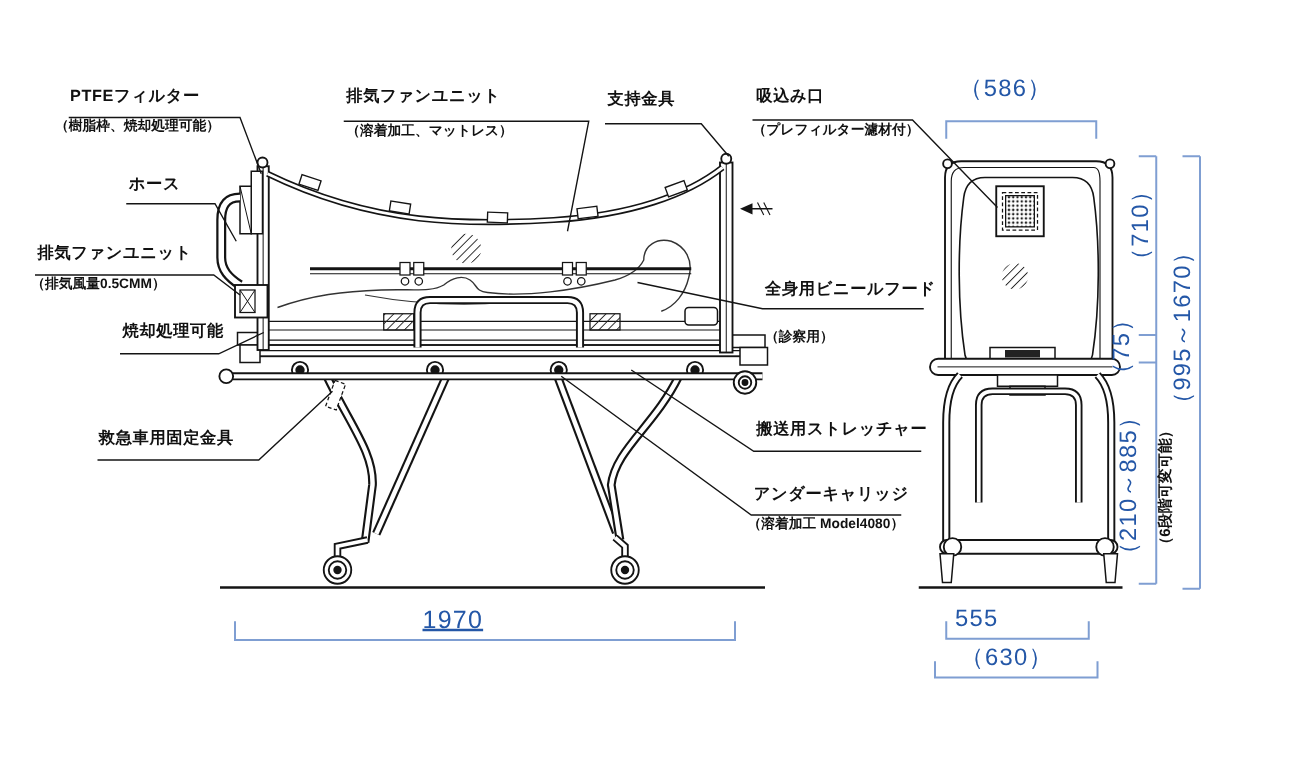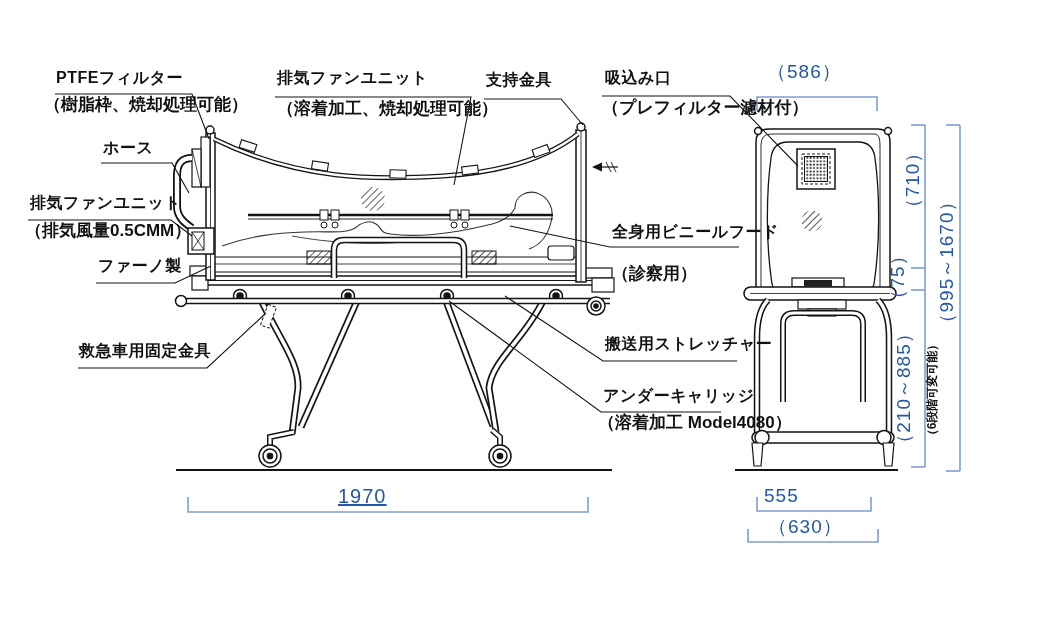--- a/index.html
+++ b/index.html
@@ -2,22 +2,22 @@
 <html><head>
 <meta charset="utf-8">
 <style>
   html,body{margin:0;padding:0;background:#fff;}
   #canvas{
     position:relative;width:1040px;height:617px;background:#ffffff;overflow:hidden;
     font-family:"Liberation Sans","DejaVu Sans",sans-serif;
   }
   #canvas svg{position:absolute;left:0;top:0;}
   .txt{position:absolute;white-space:nowrap;line-height:1.05;color:#111;}
-  .lbl-title{font-size:16px;font-weight:bold;letter-spacing:0.5px;}
-  .lbl-note{font-size:17px;font-weight:bold;letter-spacing:0px;}
+  .lbl-title{font-size:13px;font-weight:bold;letter-spacing:0.5px;}
+  .lbl-note{font-size:11px;font-weight:bold;letter-spacing:0px;}
   .dim{color:#2457a7;font-size:19px;letter-spacing:1px;}
   .dim-lg{font-size:20px;text-decoration:underline;}
   .rot{transform:translate(-50%,-50%) rotate(-90deg);transform-origin:center center;}
   .ctr{text-align:left;}
   .dim-note{color:#111;font-size:12px;font-weight:bold;}
 </style>
 </head>
 <body>
 
 <div id="canvas">
@@ -248,26 +248,26 @@
   </svg>
 
   <div class="txt lbl-title" style="left:56px;top:70px">PTFEフィルター</div>
   <div class="txt lbl-note" style="left:44px;top:96px">（樹脂枠、焼却処理可能）</div>
 
   <div class="txt lbl-title" style="left:103px;top:140px">ホース</div>
 
   <div class="txt lbl-title" style="left:30px;top:195px">排気ファンユニット</div>
   <div class="txt lbl-note" style="left:25px;top:222px">（排気風量0.5CMM）</div>
 
-  <div class="txt lbl-title" style="left:98px;top:258px">ファーノ製</div>
+  <div class="txt lbl-title" style="left:98px;top:258px">焼却処理可能</div>
 
   <div class="txt lbl-title" style="left:79px;top:343px">救急車用固定金具</div>
 
   <div class="txt lbl-title" style="left:277px;top:70px">排気ファンユニット</div>
-  <div class="txt lbl-note" style="left:277px;top:100px">（溶着加工、焼却処理可能）</div>
+  <div class="txt lbl-note" style="left:277px;top:100px">（溶着加工、マットレス）</div>
 
   <div class="txt lbl-title" style="left:486px;top:72px">支持金具</div>
 
   <div class="txt lbl-title" style="left:605px;top:70px">吸込み口</div>
   <div class="txt lbl-note" style="left:602px;top:99px">（プレフィルター濾材付）</div>
 
   <div class="txt lbl-title" style="left:612px;top:224px">全身用ビニールフード</div>
   <div class="txt lbl-note" style="left:612px;top:265px">（診察用）</div>
 
   <div class="txt lbl-title" style="left:605px;top:336px">搬送用ストレッチャー</div>

